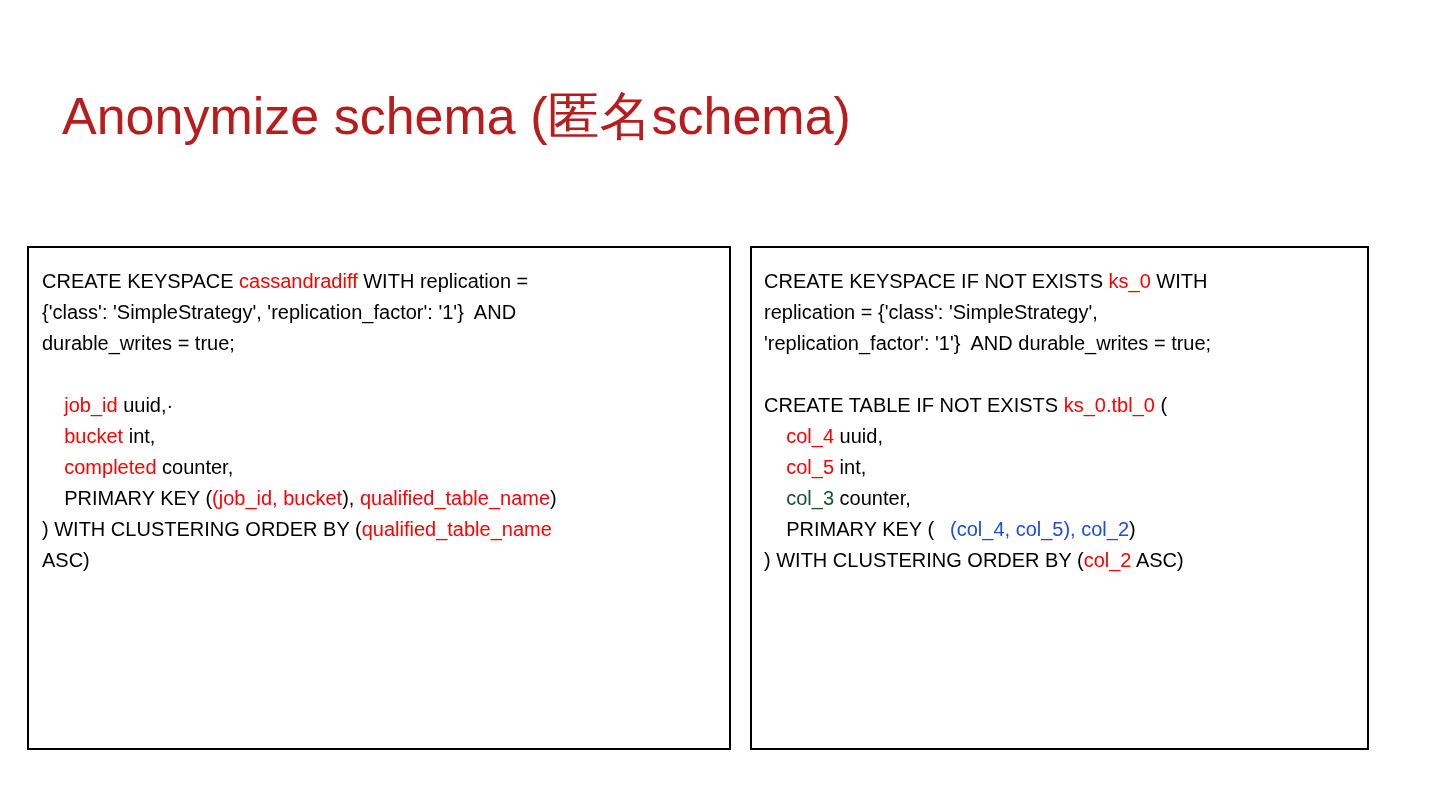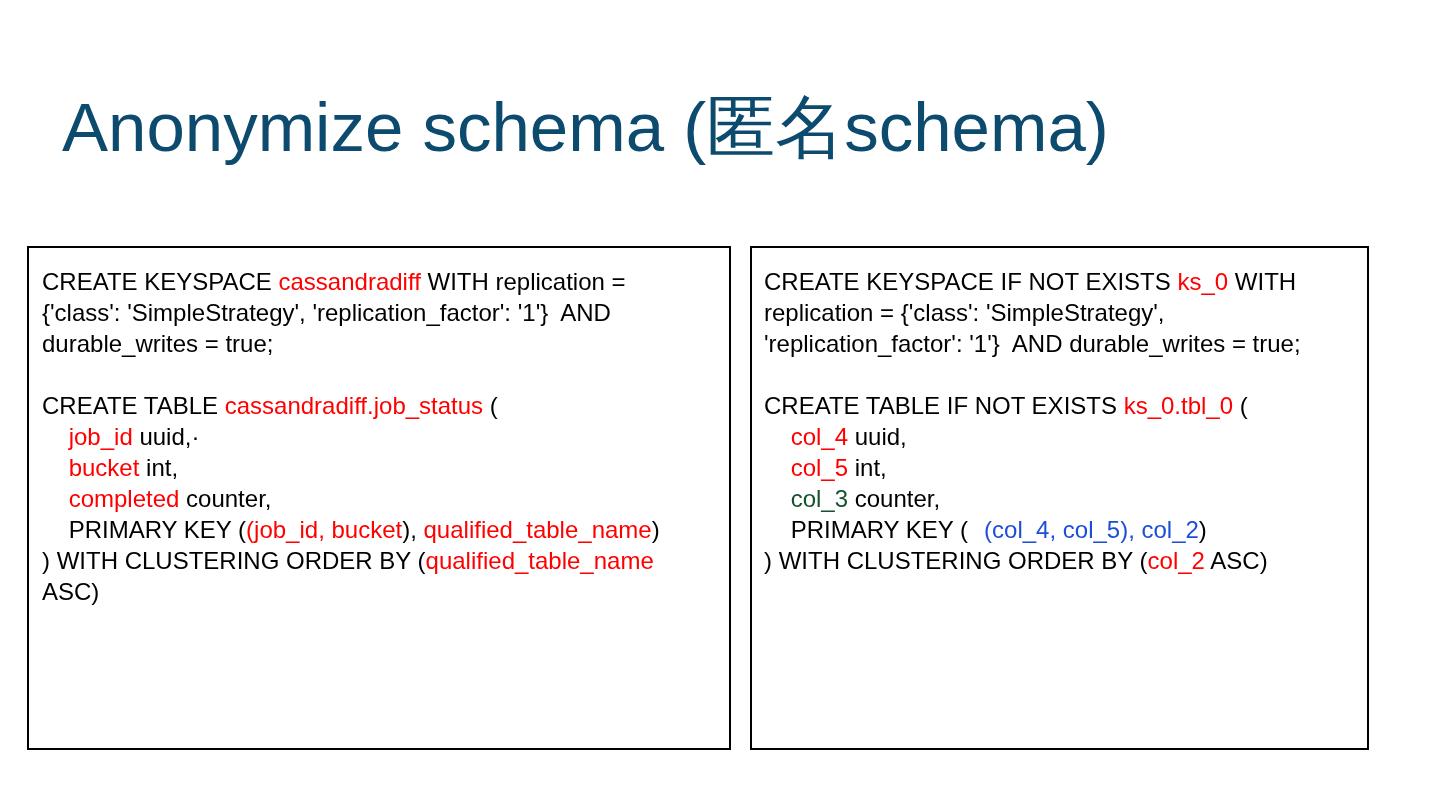--- a/index.html
+++ b/index.html
@@ -9,25 +9,25 @@
     font-family: "Liberation Sans", sans-serif;
     color: #000000;
     position: relative;
     overflow: hidden;
   }
   .slide { position: absolute; inset: 0; background: #ffffff; }
   .slide-title {
     position: absolute;
     left: 62px;
     top: 82px;
-    font-size: 69px;
+    font-size: 52px;
     font-weight: 400;
     letter-spacing: 0px;
     white-space: pre;
-    color: #0c4a6e;
+    color: #b91c1c;
   }
   .col-label {
     position: absolute;
     top: 195px;
     font-size: 25px;
     font-weight: 400;
     white-space: pre;
     color: #000000;
     margin-top: 47px;
   }
@@ -36,21 +36,21 @@
   .code-box {
     position: absolute;
     top: 246px;
     height: 504px;
     border: 2px solid #000000;
     background: #ffffff;
   }
   .code-box.left { left: 27px; width: 704px; padding: 18px 10px 0 13px; }
   .code-box.right { left: 750px; width: 619px; padding: 18px 6px 0 12px; }
   .code-line {
-    font-size: 24px;
+    font-size: 20px;
     line-height: 31px;
     white-space: pre;
     color: #000000;
   }
 </style>
 </head>
 <body>
 
 <div class="slide">
 
@@ -59,21 +59,20 @@
   <div class="col-label left">源Schema</div>
 
   <div class="col-label right">匿名化Schema</div>
 
   <div class="code-box left">
     <div>
         <div class="code-line"><span>CREATE KEYSPACE </span><span style="color: rgb(255, 0, 0);">cassandradiff</span><span> WITH replication =</span></div>
         <div class="code-line"><span>{'class': 'SimpleStrategy', 'replication_factor': '1'}  AND</span></div>
         <div class="code-line"><span>durable_writes = true;</span></div>
         <div class="code-line">&nbsp;</div>
-        <div class="code-line"><span>CREATE TABLE </span><span style="color: rgb(255, 0, 0);">cassandradiff.job_status</span><span> (</span></div>
         <div class="code-line"><span>    </span><span style="color: rgb(255, 0, 0);">job_id</span><span> uuid,·</span></div>
         <div class="code-line"><span>    </span><span style="color: rgb(255, 0, 0);">bucket</span><span> int,</span></div>
         <div class="code-line"><span>    </span><span style="color: rgb(255, 0, 0);">completed</span><span> counter,</span></div>
         <div class="code-line"><span>    PRIMARY KEY (</span><span style="color: rgb(255, 0, 0);">(job_id, bucket</span><span>), </span><span style="color: rgb(255, 0, 0);">qualified_table_name</span><span>)</span></div>
         <div class="code-line"><span>) WITH CLUSTERING ORDER BY (</span><span style="color: rgb(255, 0, 0);">qualified_table_name</span></div>
         <div class="code-line"><span>ASC)</span></div>
       </div>
   </div>
 
   <div class="code-box right">

